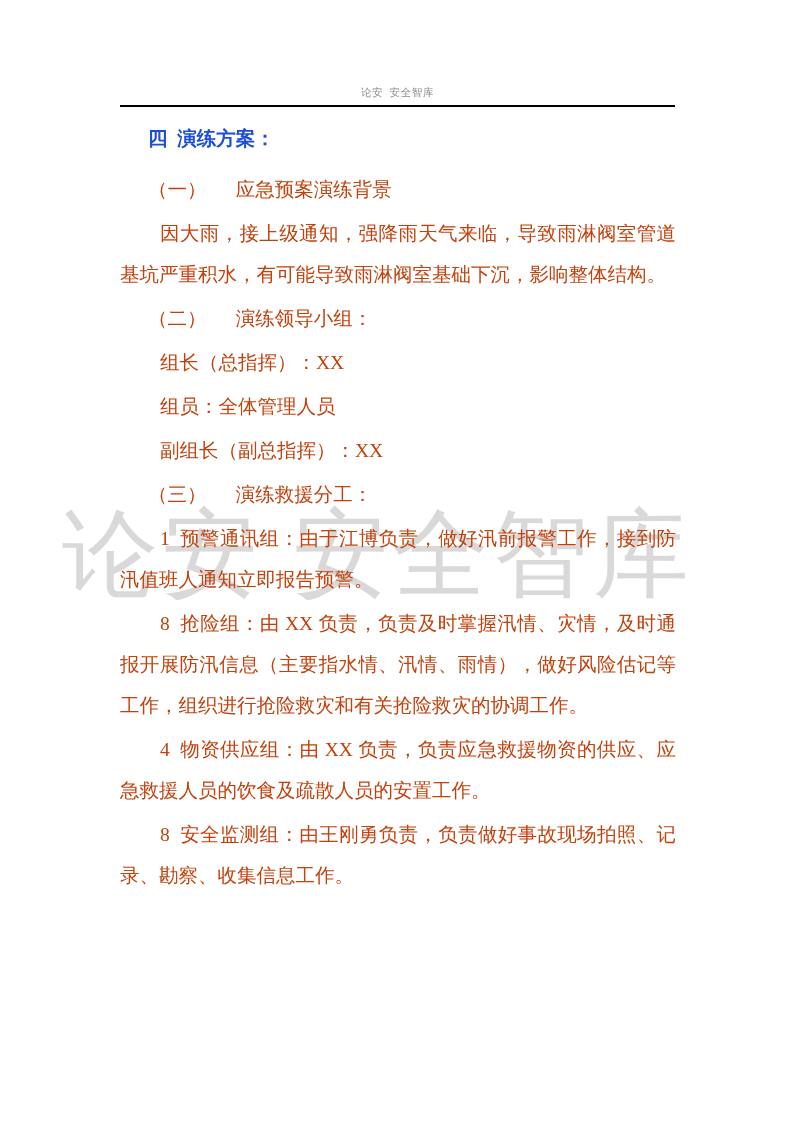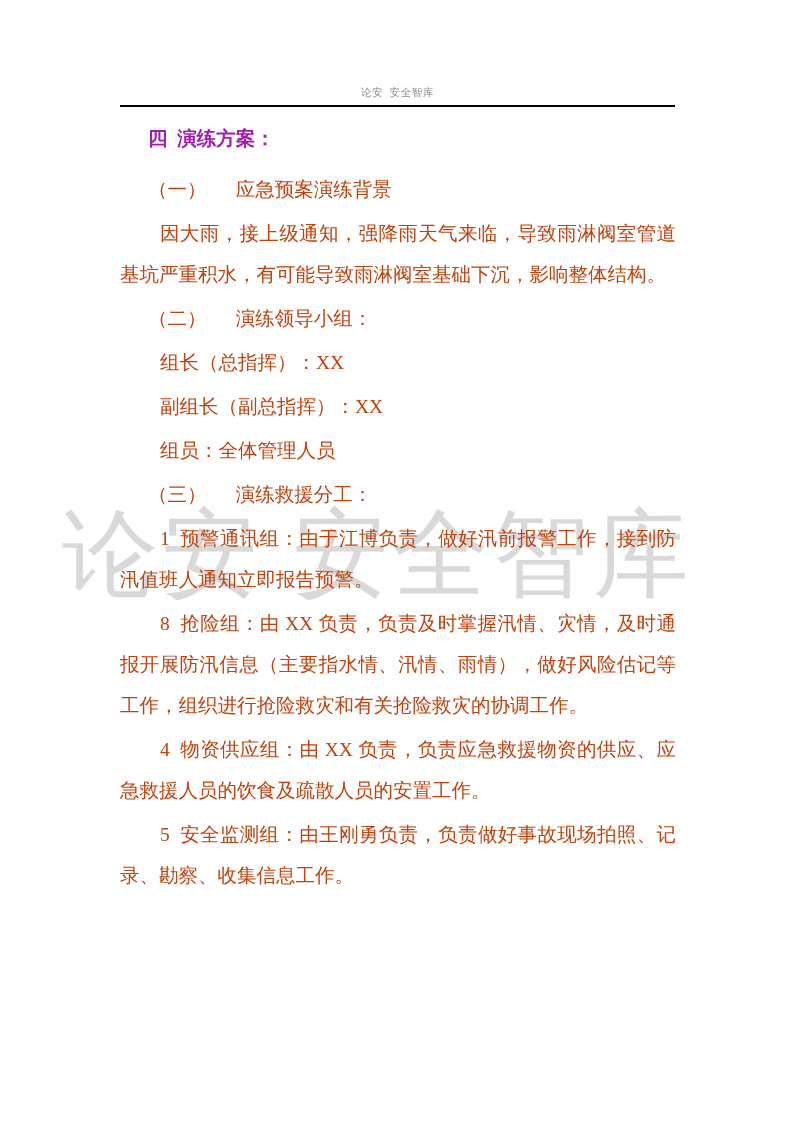--- a/index.html
+++ b/index.html
@@ -81,21 +81,21 @@
     margin: 0;
   }
 
   .heading {
     font-weight: bold;
     font-size: 19.5px;
     line-height: 41px;
     margin: 0 0 10px 0;
     padding-left: 28px;
     white-space: pre;
-    color: #a21caf;
+    color: #1d4ed8;
   }
 
   
   .para {
     text-indent: 40px;
     margin: 0 0 3px 0;
   }
 
   
   .subhead {
@@ -129,24 +129,24 @@
 
   <div class="content">
 
     <div class="heading">四  演练方案：</div>
 
     <div class="line subhead">（一）　  应急预案演练背景</div>
     <div class="line para">因大雨，接上级通知，强降雨天气来临，导致雨淋阀室管道基坑严重积水，有可能导致雨淋阀室基础下沉，影响整体结构。</div>
 
     <div class="line subhead">（二）　  演练领导小组：</div>
     <div class="line plain">组长（总指挥）：XX</div>
+    <div class="line plain">组员：全体管理人员</div>
     <div class="line plain">副组长（副总指挥）：XX</div>
-    <div class="line plain">组员：全体管理人员</div>
 
     <div class="line subhead">（三）　  演练救援分工：</div>
     <div class="line item">1  预警通讯组：由于江博负责，做好汛前报警工作，接到防汛值班人通知立即报告预警。</div>
     <div class="line item">8  抢险组：由 XX 负责，负责及时掌握汛情、灾情，及时通报开展防汛信息（主要指水情、汛情、雨情），做好风险估记等工作，组织进行抢险救灾和有关抢险救灾的协调工作。</div>
     <div class="line item">4  物资供应组：由 XX 负责，负责应急救援物资的供应、应急救援人员的饮食及疏散人员的安置工作。</div>
-    <div class="line item">5  安全监测组：由王刚勇负责，负责做好事故现场拍照、记录、勘察、收集信息工作。</div>
+    <div class="line item">8  安全监测组：由王刚勇负责，负责做好事故现场拍照、记录、勘察、收集信息工作。</div>
 
 
   </div>
 </div>
 
 </body></html>

